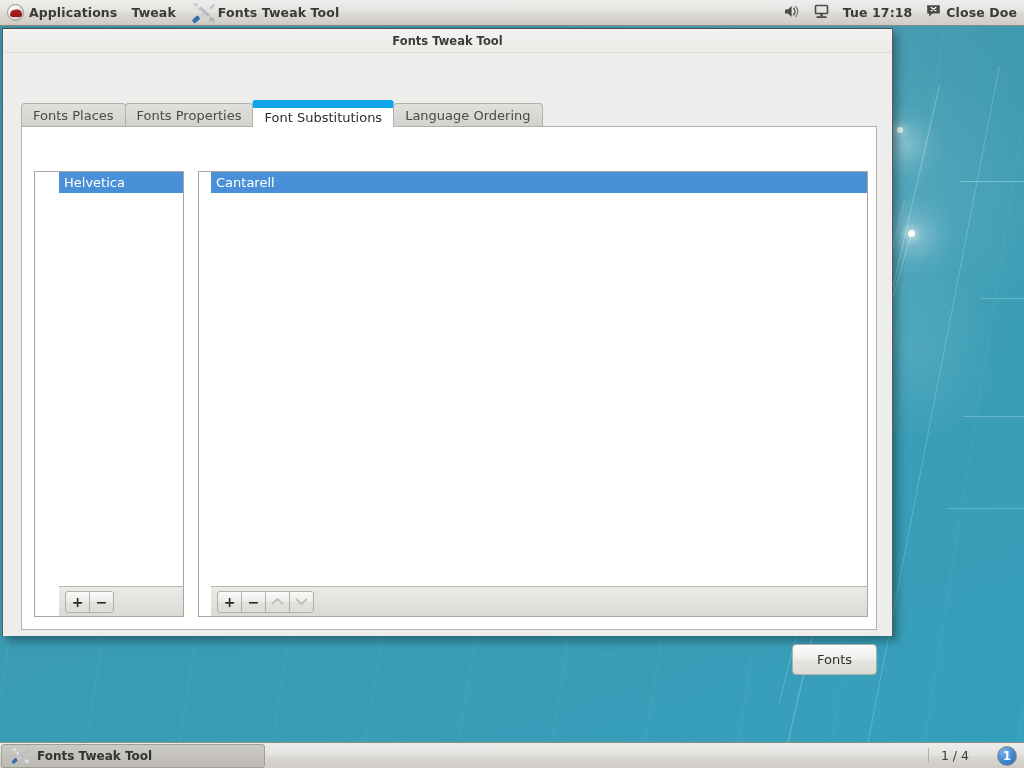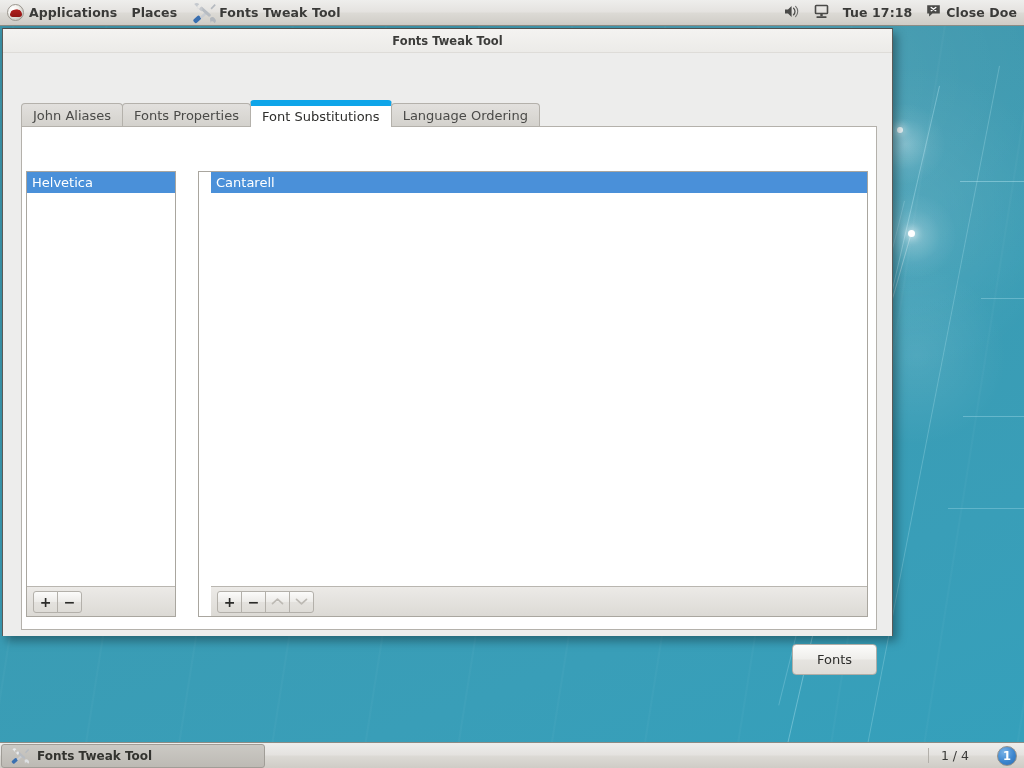--- a/index.html
+++ b/index.html
@@ -167,21 +167,21 @@
     border-bottom: none;
     border-radius: 4px 4px 0 0;
     margin-right: -1px;
     box-sizing: border-box;
     white-space: nowrap;
   }
   .tab.active {
     height: 27px;
     background: #ffffff;
     border: 1px solid #b4b1ab;
-    border-top: 6px solid #0ea5e9;
+    border-top: 8px solid #0ea5e9;
     border-bottom: none;
     color: #2e2e2c;
     z-index: 3;
   }
 
   #notebook-frame {
     position: absolute;
     left: 18px; top: 73px;
     width: 856px;
     height: 504px;
@@ -192,21 +192,21 @@
 
   
   .pane {
     position: absolute;
     display: flex;
     flex-direction: column;
     box-sizing: border-box;
     background: #ffffff;
     border: 1px solid #a9a69f;
   }
-  #pane-left  { left: 4px;  top: 44px; width: 150px; height: 446px; }
+  #pane-left  { left: 12px;  top: 44px; width: 150px; height: 446px; padding-left: 24px; }
   #pane-right { left: 176px; top: 44px; width: 670px; height: 446px; padding-left: 12px; }
 
   .listview {
     flex: 1 1 auto;
     background: #ffffff;
     overflow: hidden;
     border-bottom: 1px solid #b9b6b0;
   }
   .list-row {
     height: 21px;
@@ -348,21 +348,21 @@
   </div>
 
   <div id="top-panel">
 
     <div class="pitem">
       <span class="rh-logo"></span>
       <span class="plabel">Applications</span>
     </div>
 
     <div class="pitem">
-      <span class="plabel">Places</span>
+      <span class="plabel">Tweak</span>
     </div>
 
     <div class="pitem" style="gap:2px;">
       <span class="tools-icon">
         <svg width="26" height="22" viewBox="0 0 26 22">
           <g>
 
             <rect x="2.2" y="15.2" width="8" height="4.6" rx="1.6" transform="rotate(-41 6 17.5)" fill="#3a6fb0"></rect>
             <rect x="8.6" y="11.6" width="9" height="2.6" transform="rotate(-41 13 13)" fill="#c9cdd2"></rect>
             <polygon points="19.5,6.2 23.6,2.0 24.8,3.2 20.7,7.4" fill="#b5bac0"></polygon>
@@ -416,21 +416,21 @@
   <div id="window">
 
     <div id="titlebar">
       <span>Fonts Tweak Tool</span>
     </div>
 
     <div id="window-body">
 
       <div id="tabstrip">
         <div class="tab">
-          <span>John Aliases</span>
+          <span>Fonts Places</span>
         </div>
         <div class="tab">
           <span>Fonts Properties</span>
         </div>
         <div class="tab active">
           <span>Font Substitutions</span>
         </div>
         <div class="tab">
           <span>Language Ordering</span>
         </div>

